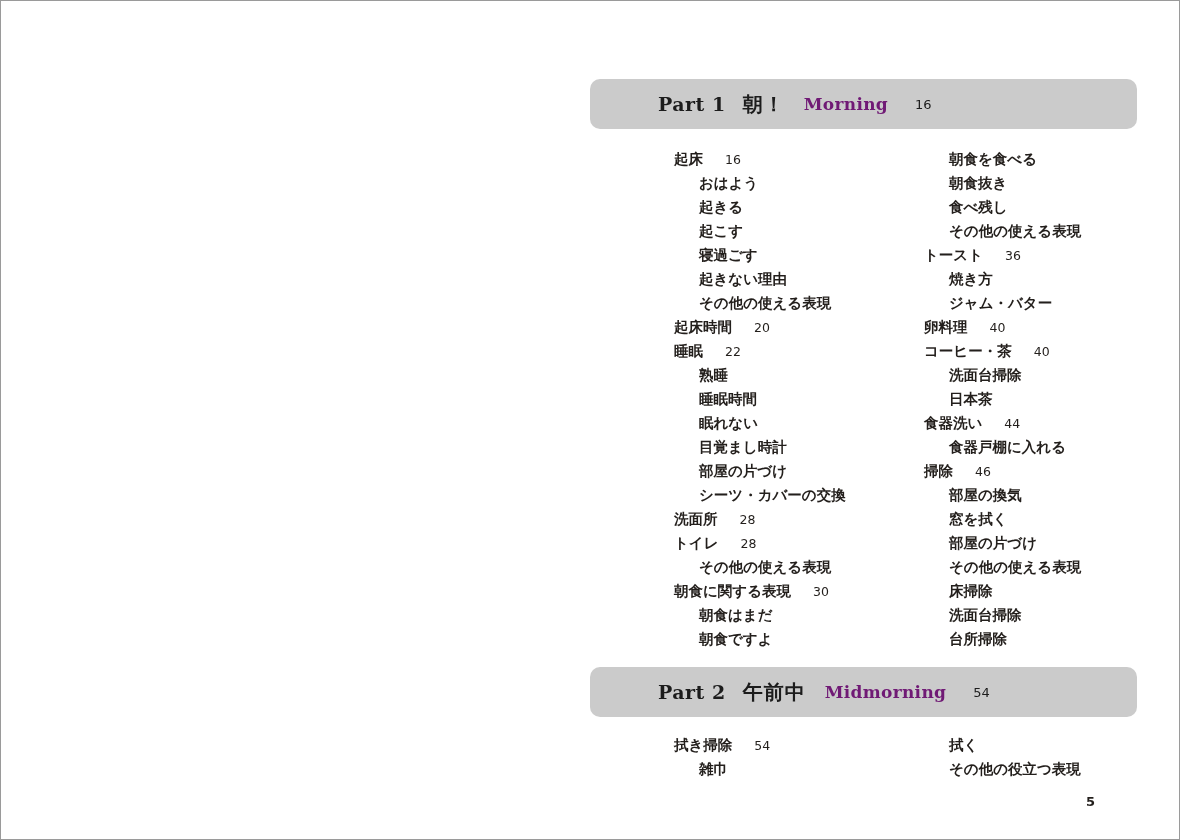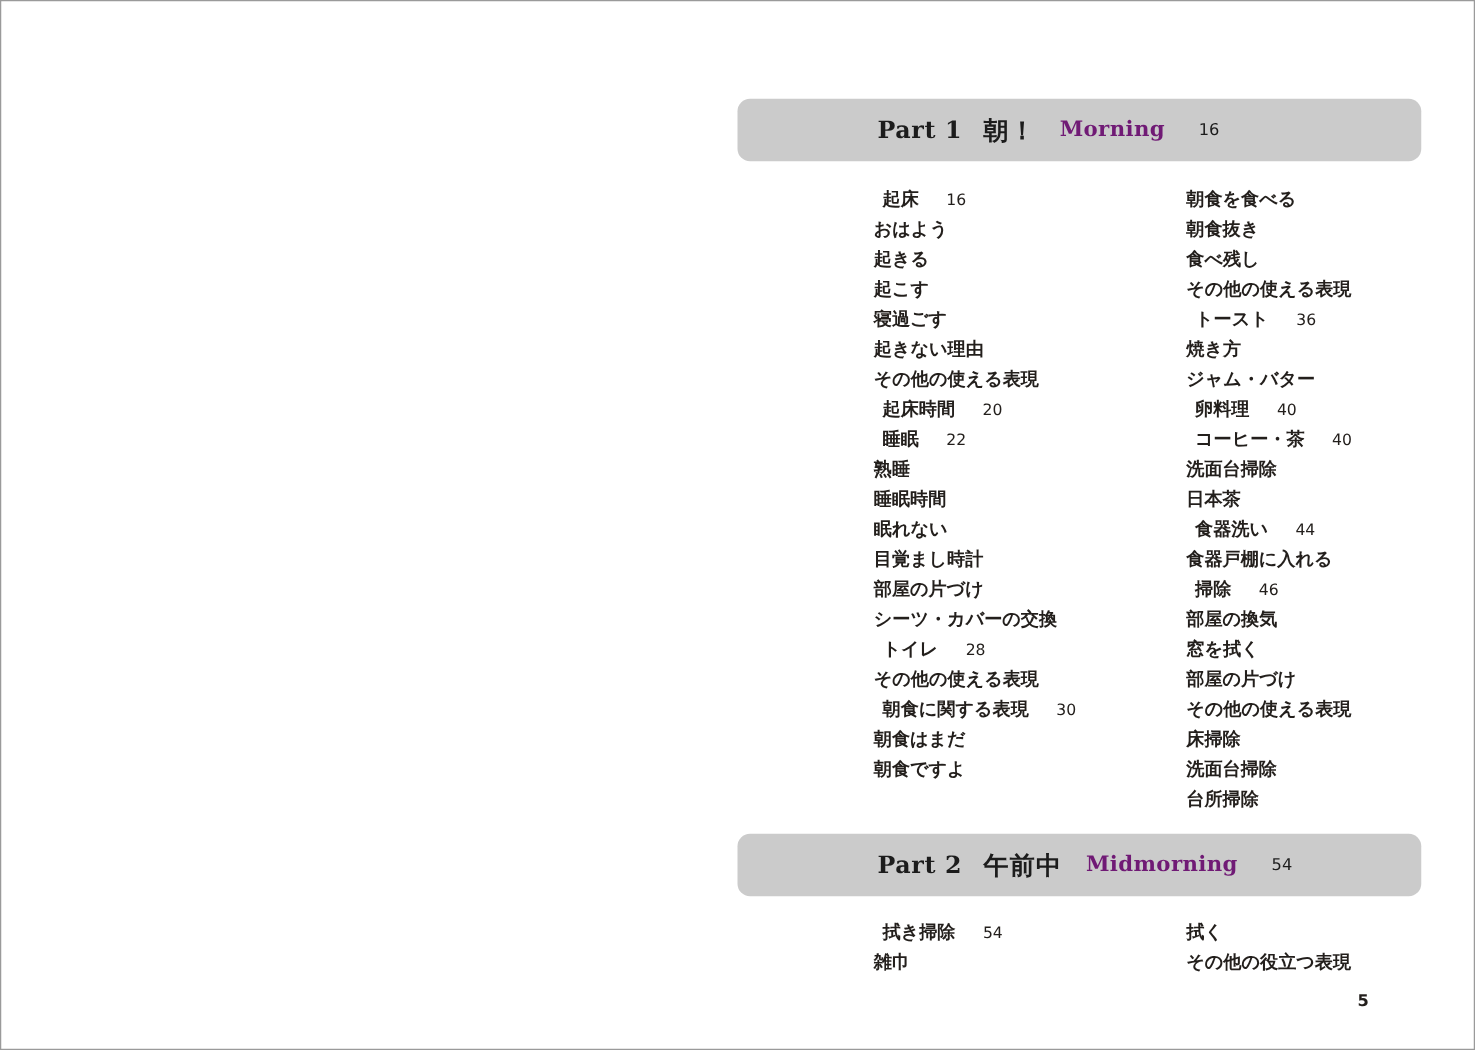--- a/index.html
+++ b/index.html
@@ -34,21 +34,21 @@
     width: 547px;
     height: 50px;
     background: #cbcbcb;
     border-radius: 10px;
     box-sizing: border-box;
   }
   .part-bar-inner {
     display: flex;
     align-items: center;
     height: 100%;
-    padding-left: 112px;
+    padding-left: 68px;
   }
   .part-label {
     font-family: "DejaVu Serif", "Liberation Serif", serif;
     font-weight: bold;
     font-size: 19px;
     color: #1c1c1c;
     letter-spacing: 0.5px;
   }
   .part-jp {
     font-family: "DejaVu Serif", "Liberation Serif", serif;
@@ -90,21 +90,20 @@
     line-height: 24px;
     white-space: nowrap;
     color: #231f1c;
   }
   .toc-row .title {
     font-size: 14.5px;
     font-weight: bold;
   }
   .toc-row.head .title {
     font-weight: bold;
-    margin-left: 32px;
   }
   .toc-row.sub {
     padding-left: 25px;
   }
   .toc-row .pg {
     font-family: "DejaVu Sans", "Liberation Sans", sans-serif;
     font-size: 12.5px;
     color: #231f1c;
     margin-left: 22px;
   }
@@ -144,20 +143,21 @@
           <div class="toc-row sub"><span class="title">起きない理由</span></div>
           <div class="toc-row sub"><span class="title">その他の使える表現</span></div>
           <div class="toc-row head"><span class="title">起床時間</span><span class="pg">20</span></div>
           <div class="toc-row head"><span class="title">睡眠</span><span class="pg">22</span></div>
           <div class="toc-row sub"><span class="title">熟睡</span></div>
           <div class="toc-row sub"><span class="title">睡眠時間</span></div>
           <div class="toc-row sub"><span class="title">眠れない</span></div>
           <div class="toc-row sub"><span class="title">目覚まし時計</span></div>
           <div class="toc-row sub"><span class="title">部屋の片づけ</span></div>
           <div class="toc-row sub"><span class="title">シーツ・カバーの交換</span></div>
+          <div class="toc-row head"><span class="title">洗面所</span><span class="pg">28</span></div>
           <div class="toc-row head"><span class="title">トイレ</span><span class="pg">28</span></div>
           <div class="toc-row sub"><span class="title">その他の使える表現</span></div>
           <div class="toc-row head"><span class="title">朝食に関する表現</span><span class="pg">30</span></div>
           <div class="toc-row sub"><span class="title">朝食はまだ</span></div>
           <div class="toc-row sub"><span class="title">朝食ですよ</span></div>
         </div>
       <div class="toc-col right" id="p1-right">
           <div class="toc-row sub"><span class="title">朝食を食べる</span></div>
           <div class="toc-row sub"><span class="title">朝食抜き</span></div>
           <div class="toc-row sub"><span class="title">食べ残し</span></div>

